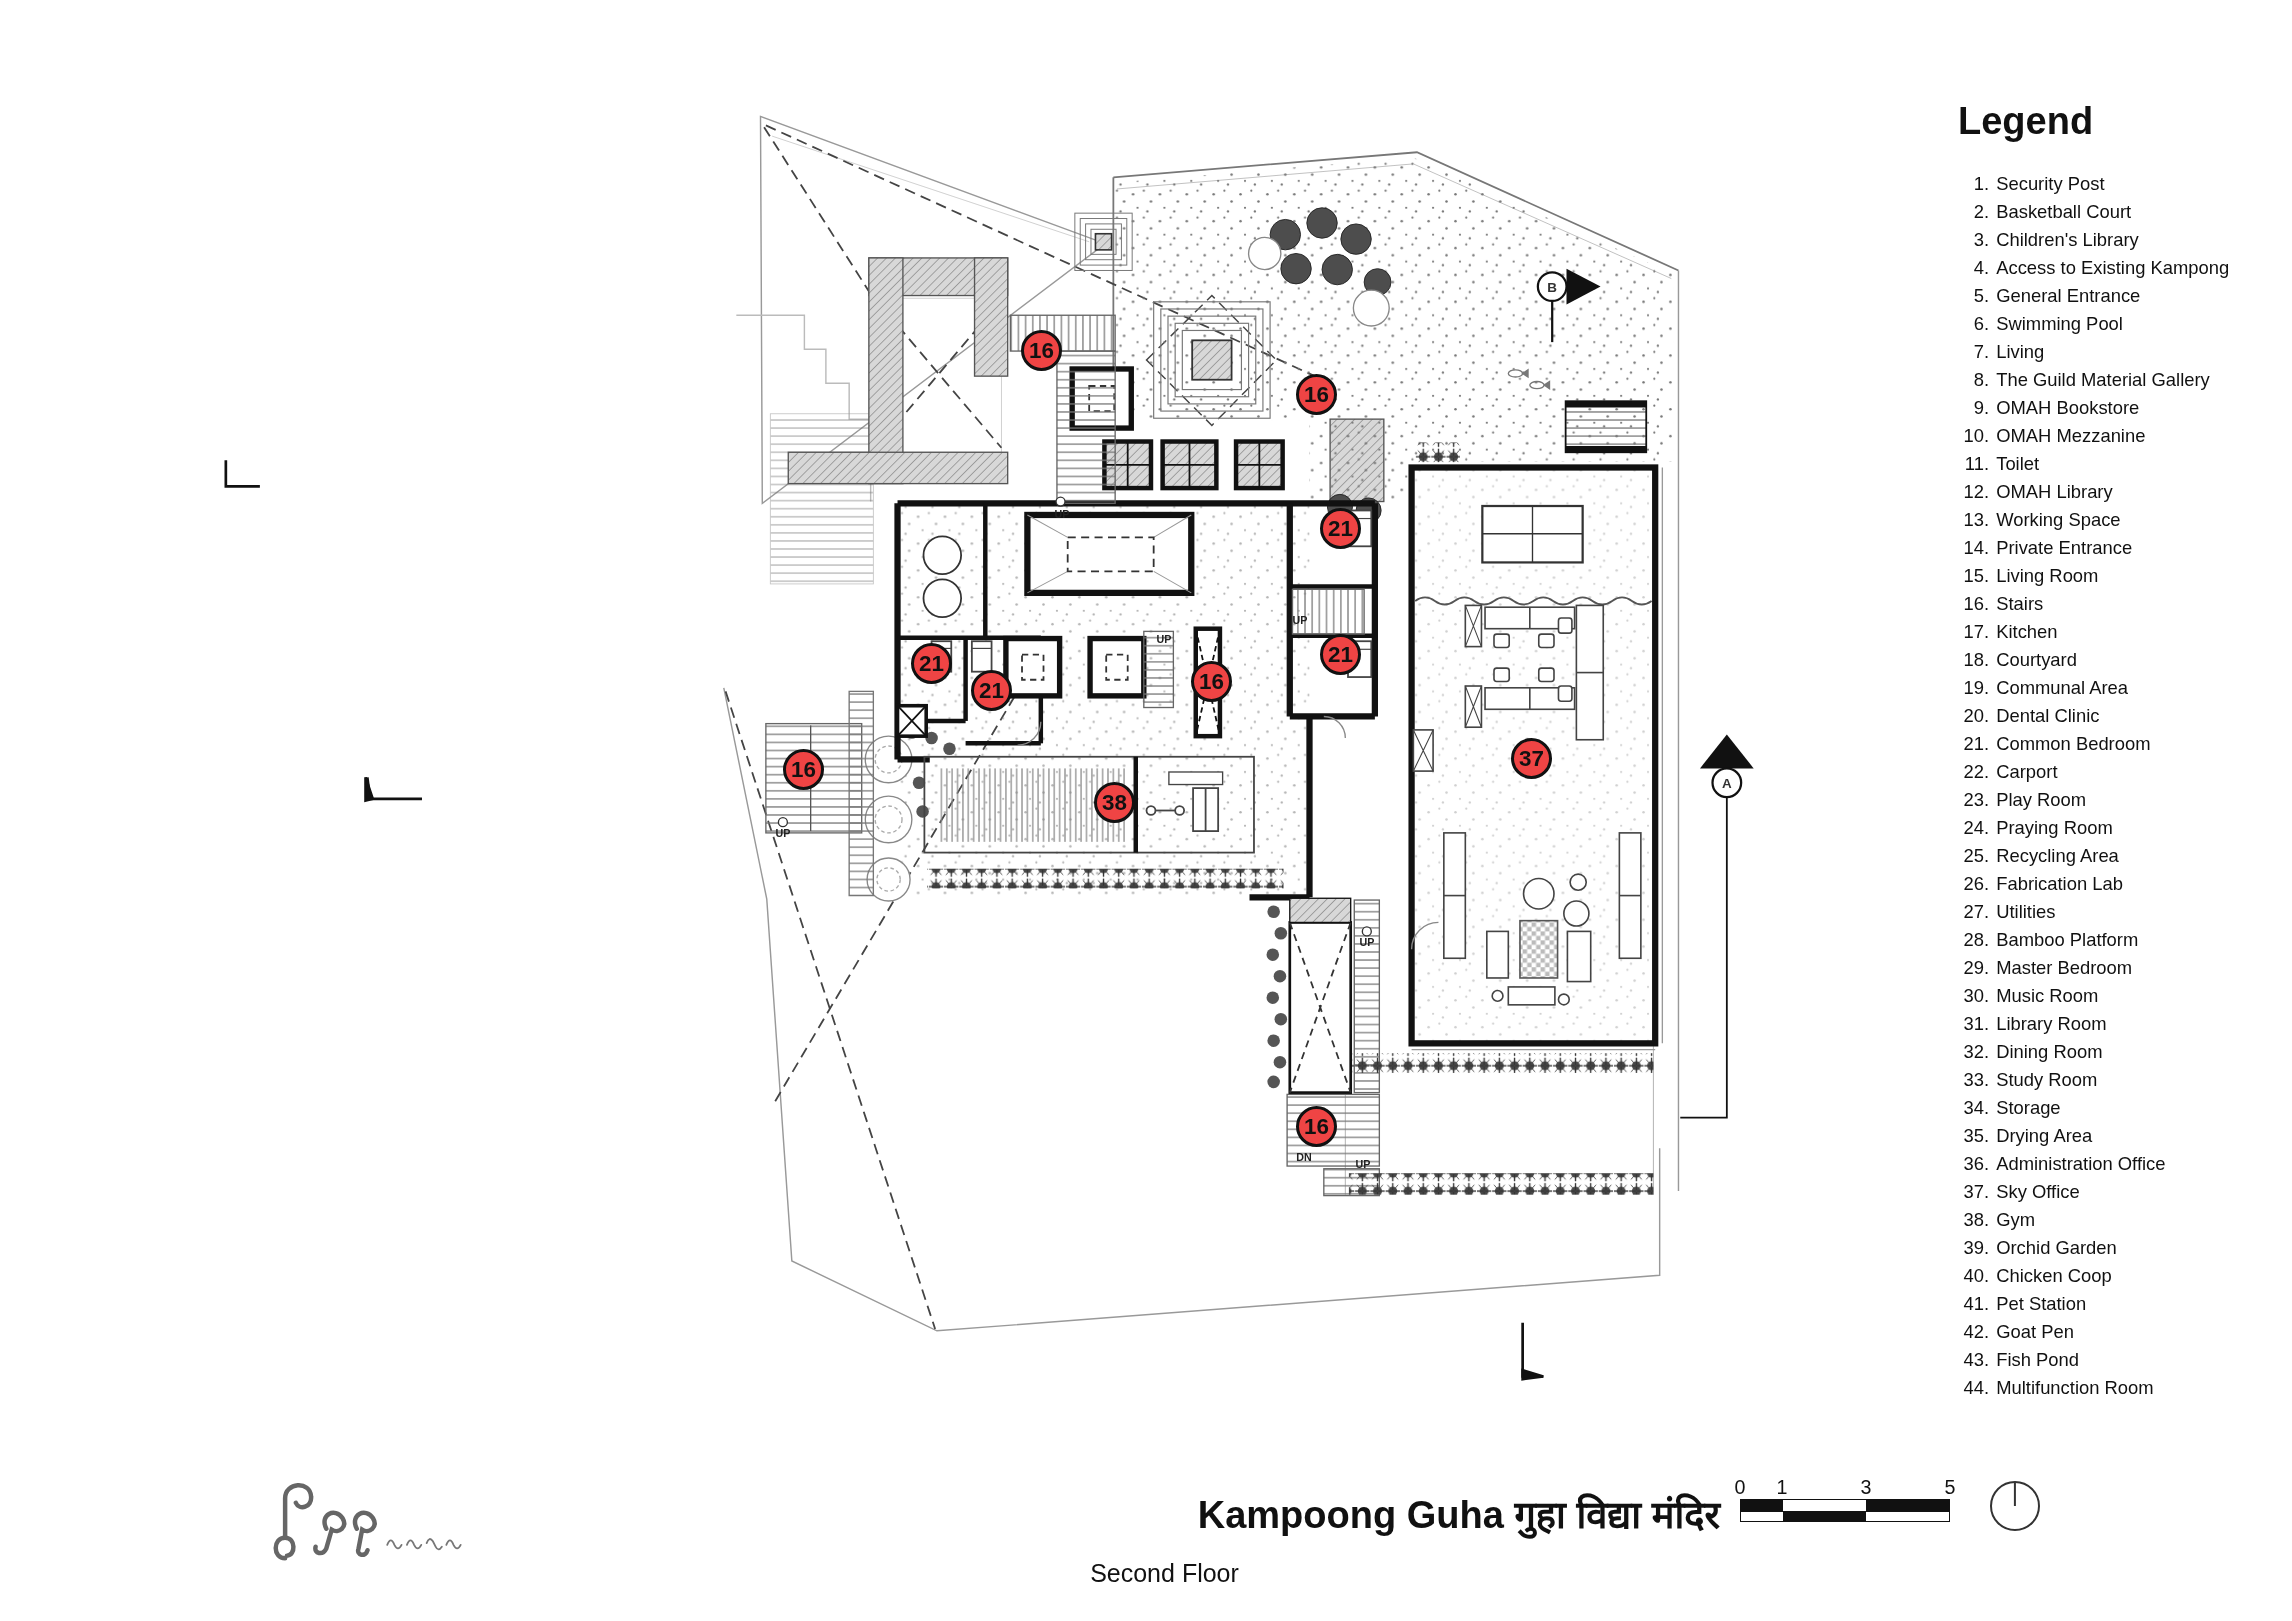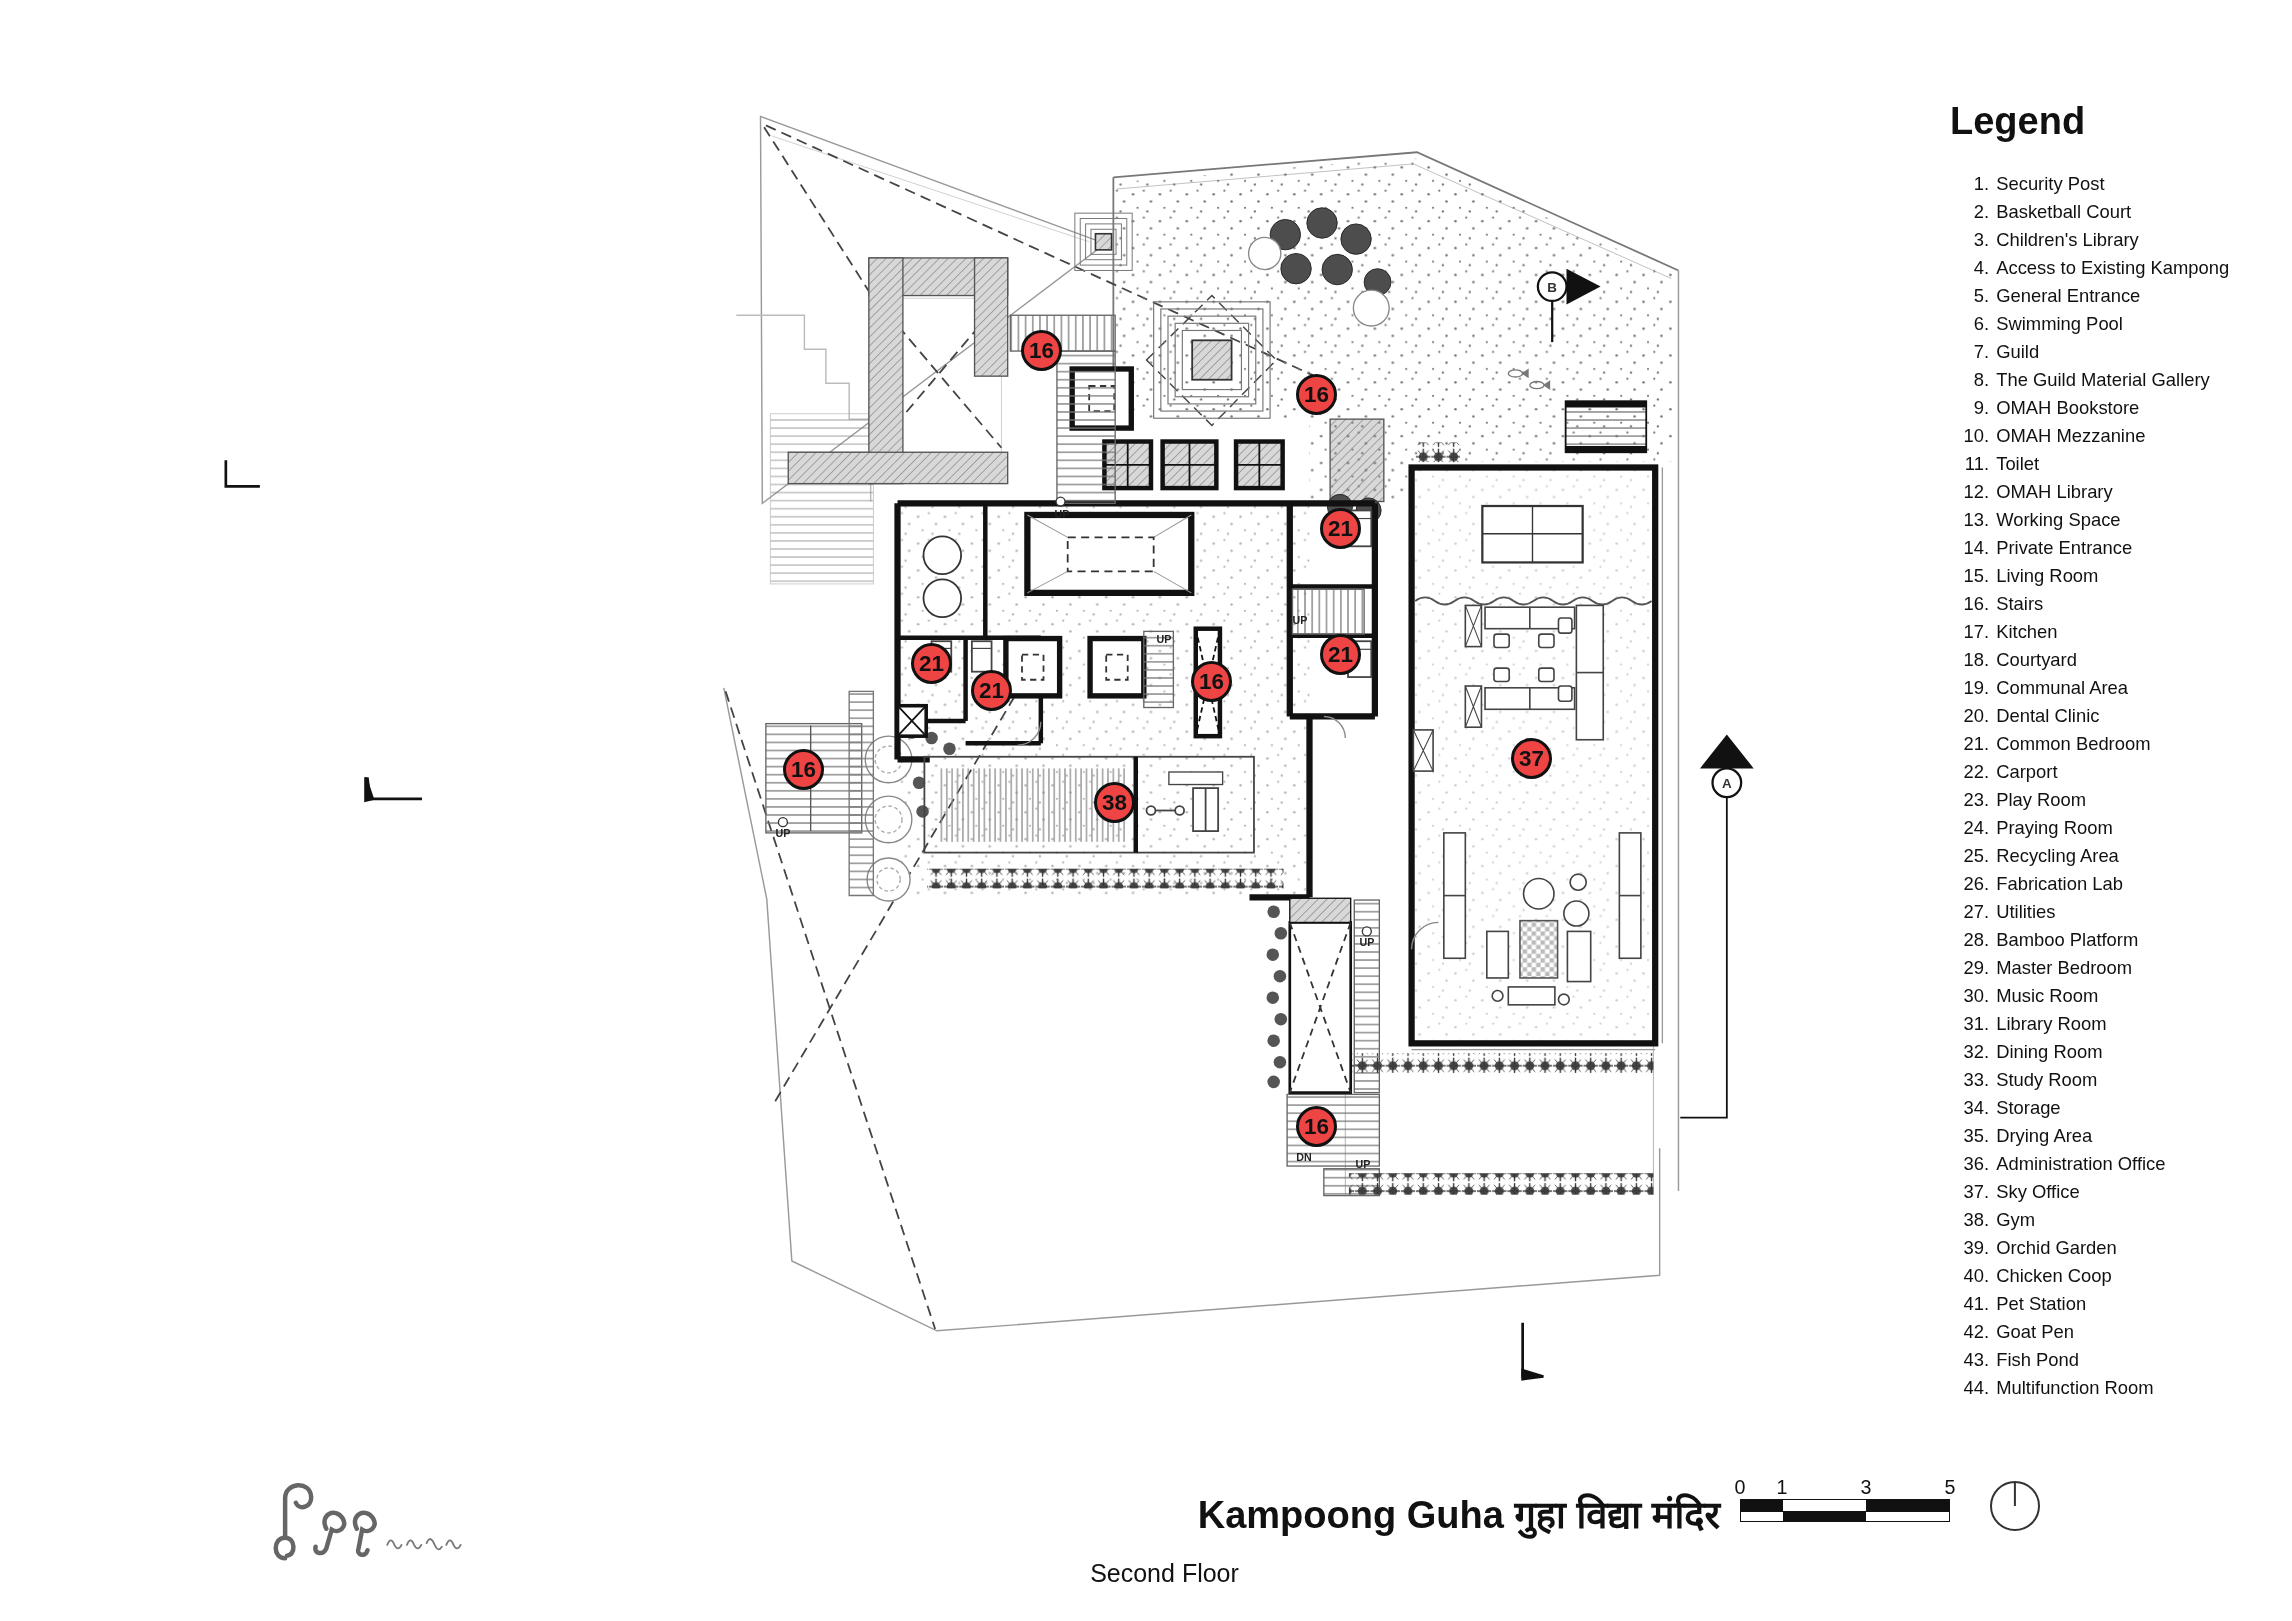--- a/index.html
+++ b/index.html
@@ -1,21 +1,21 @@
 <!DOCTYPE html>
 <html style="font-size:14.3px"><head>
 <meta charset="utf-8">
 <style>
   html,body{margin:0;padding:0;background:#fff;}
   body{width:2293px;height:1621px;position:relative;overflow:hidden;
        font-family:"Liberation Sans","DejaVu Sans",sans-serif;color:#111;}
   #plan-svg{position:absolute;left:0;top:0;width:2293px;height:1621px;}
   
   #legend{position:absolute;left:1942px;top:100px;width:351px;}
-  #legend h1{margin:0 0 27px 8px;font-size:38px;font-weight:bold;letter-spacing:0px;}
+  #legend h1{margin:0 0 27px 16px;font-size:38px;font-weight:bold;letter-spacing:0px;}
   .lg-row{display:flex;line-height:28px;font-size:18.4px;}
   .lg-num{width:47px;text-align:right;flex:0 0 47px;}
   .lg-txt{padding-left:7.2px;white-space:nowrap;}
   
   .badge{position:absolute;width:41px;height:41px;border:3.1px solid #111;border-radius:50%;
          background:#ef4444;display:flex;align-items:center;justify-content:center;
          font-size:22.4px;font-weight:bold;box-sizing:border-box;z-index:5;}
   .plan-label{position:absolute;font-size:10.7px;font-weight:bold;color:#222;
               transform:translate(-50%,-50%);z-index:4;}
   
@@ -394,21 +394,21 @@
       <div class="lg-row">
         <span class="lg-num">5.</span>
         <span class="lg-txt">General Entrance</span>
       </div>
       <div class="lg-row">
         <span class="lg-num">6.</span>
         <span class="lg-txt">Swimming Pool</span>
       </div>
       <div class="lg-row">
         <span class="lg-num">7.</span>
-        <span class="lg-txt">Guild</span>
+        <span class="lg-txt">Living</span>
       </div>
       <div class="lg-row">
         <span class="lg-num">8.</span>
         <span class="lg-txt">The Guild Material Gallery</span>
       </div>
       <div class="lg-row">
         <span class="lg-num">9.</span>
         <span class="lg-txt">OMAH Bookstore</span>
       </div>
       <div class="lg-row">

